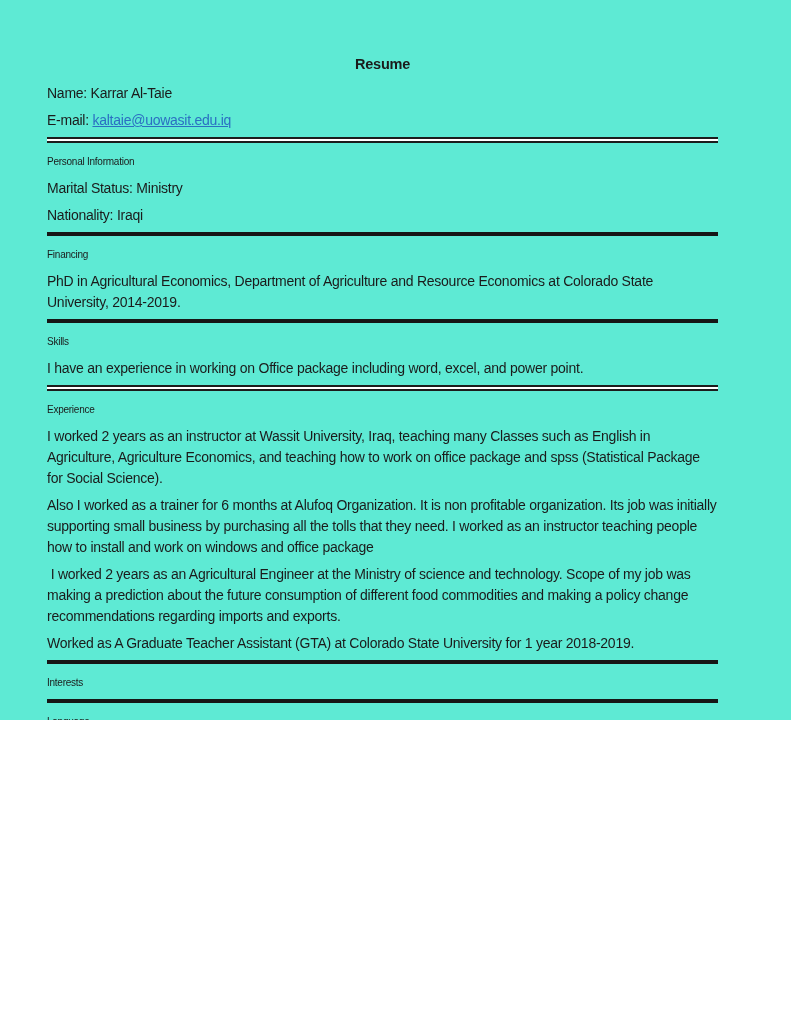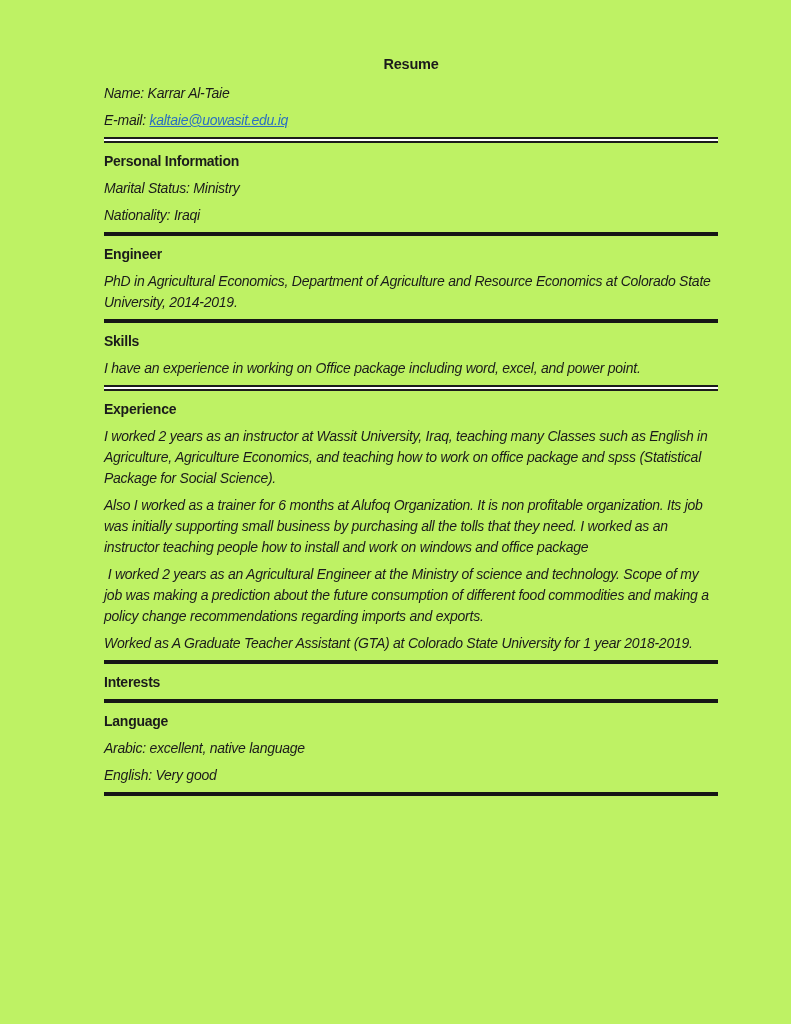--- a/index.html
+++ b/index.html
@@ -3,46 +3,45 @@
 <meta charset="utf-8">
 <style>
   html, body {
     margin: 0;
     padding: 0;
     background: #ffffff;
   }
   .page {
     position: relative;
     width: 791px;
-    height: 1024px;
+    height: 720px;
     margin: 0 auto;
-    background: #bef264;
+    background: #5eead4;
     box-sizing: border-box;
-    padding: 54px 73px 0 104px;
+    padding: 54px 73px 0 47px;
     overflow: hidden;
     font-family: "Liberation Sans", "DejaVu Sans", sans-serif;
     font-size: 14px;
     letter-spacing: -0.25px;
     line-height: 21px;
     color: #1b1b1b;
   }
   .doc-title {
     font-size: 14.5px;
     font-weight: bold;
     text-align: center;
     margin: 0 0 8px 0;
   }
   .page p {
     margin: 0 0 6px 0;
     white-space: pre-wrap;
-    font-style: italic;
   }
   h2.section-heading {
-    font-size: 14px;
-    font-weight: bold;
+    font-size: 10px;
+    font-weight: normal;
     margin: 0 0 6px 0;
   }
   .rule {
     height: 4px;
     background: #161616;
     margin: 3px 0 8px 0;
   }
   .rule-double {
     height: 2px;
     background: #ffffff;
@@ -67,21 +66,21 @@
   <p><span>E-mail: </span><a class="email-link">kaltaie@uowasit.edu.iq</a></p>
 
   <div class="rule-double"></div>
 
   <h2 class="section-heading">Personal Information</h2>
   <p>Marital Status: Ministry</p>
   <p>Nationality: Iraqi</p>
 
   <div class="rule"></div>
 
-  <h2 class="section-heading">Engineer</h2>
+  <h2 class="section-heading">Financing</h2>
   <p>PhD in Agricultural Economics, Department of Agriculture and Resource Economics at Colorado State University, 2014-2019.</p>
 
   <div class="rule"></div>
 
   <h2 class="section-heading">Skills</h2>
   <p>I have an experience in working on Office package including word, excel, and power point.</p>
 
   <div class="rule-double"></div>
 
   <h2 class="section-heading">Experience</h2>

